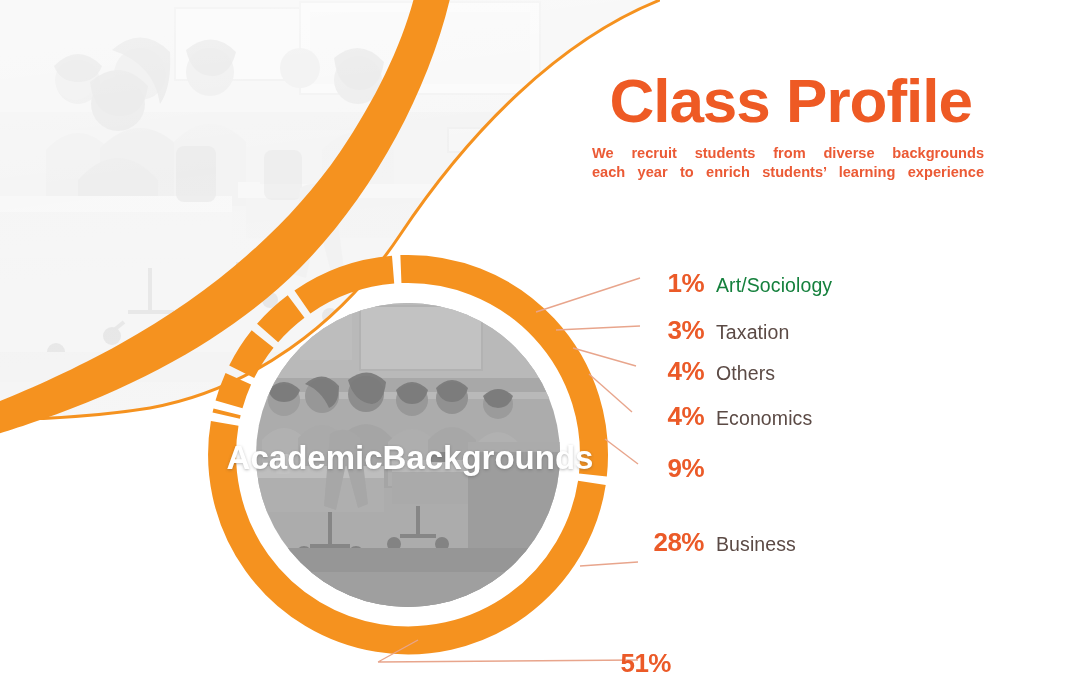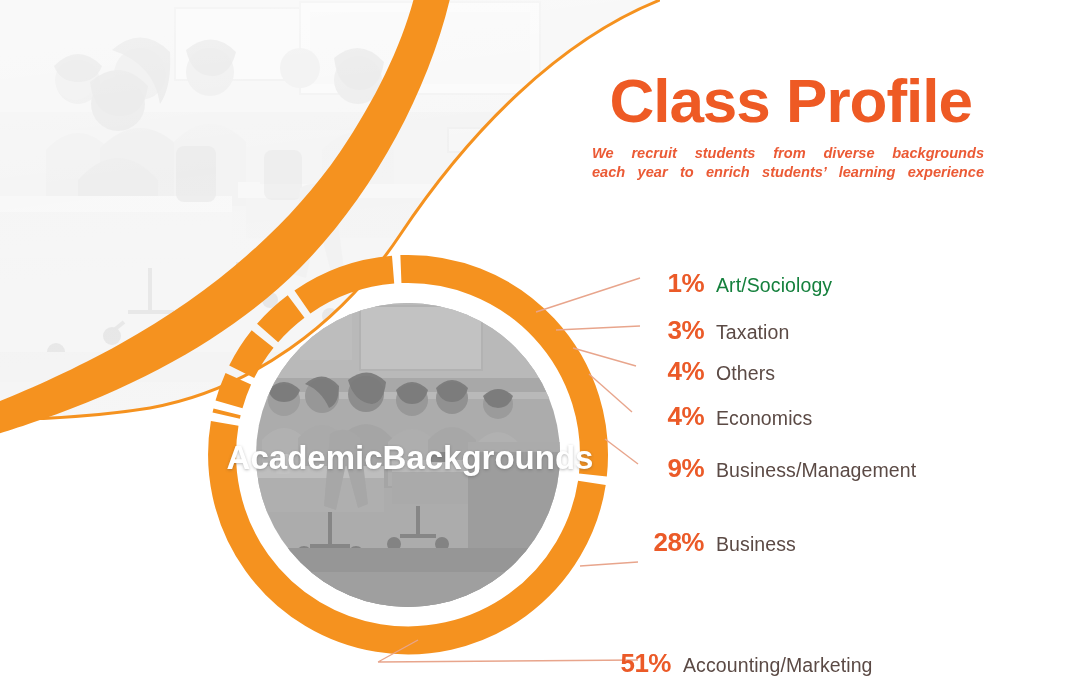--- a/index.html
+++ b/index.html
@@ -49,21 +49,20 @@
     font-size: 14.6px;
     font-weight: bold;
     line-height: 1.28;
     text-align: justify;
     text-align-last: justify;
   }
   #subtitle .sub-line {
     display: block;
     text-align: justify;
     text-align-last: justify;
-    font-style: italic;
   }
 
   
   #donut-wrap {
     position: absolute;
     left: 180px;
     top: 228px;
     width: 460px;
     height: 460px;
   }
@@ -349,28 +348,26 @@
       <span class="legend-name" style="color:#5B4A45">Others</span>
     </div>
 
     <div class="legend-row" style="left:632px; top:401px;">
       <span class="legend-pct" style="color:#EB5A28">4%</span>
       <span class="legend-name" style="color:#5B4A45">Economics</span>
     </div>
 
     <div class="legend-row" style="left:632px; top:453px;">
       <span class="legend-pct" style="color:#EB5A28">9%</span>
-      <span class="legend-name" style="color:#5B4A45">Business/Management</span>
     </div>
 
     <div class="legend-row" style="left:632px; top:527px;">
       <span class="legend-pct" style="color:#EB5A28">28%</span>
       <span class="legend-name" style="color:#5B4A45">Business</span>
     </div>
 
     <div class="legend-row" style="left:599px; top:648px;">
       <span class="legend-pct" style="color:#EB5A28">51%</span>
-      <span class="legend-name" style="color:#5B4A45">Accounting/Marketing</span>
     </div>
 
   </div>
 
 </div>
 
 </body></html>

